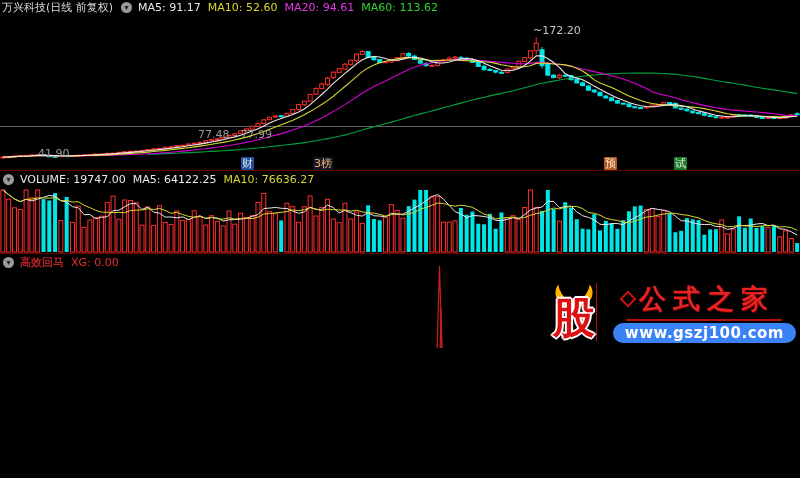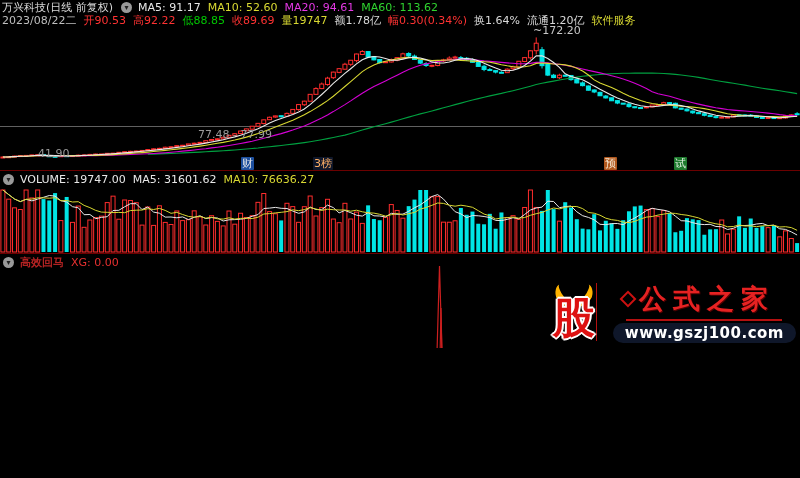--- a/index.html
+++ b/index.html
@@ -24,21 +24,21 @@
   .horn.l{left:2px;transform:rotate(-38deg) scaleX(-1);}
   .horn.r{right:2px;transform:rotate(38deg);}
   #gu{position:absolute;left:50%;top:30px;transform:translate(-50%,-38%);font-size:42px;font-weight:bold;color:#dd1111;
       text-shadow:-2px 0 #fff,2px 0 #fff,0 -2px #fff,0 2px #fff,-1px -1px #fff,1px 1px #fff,-1px 1px #fff,1px -1px #fff;}
   #logo-sep{width:2px;height:58px;background:#b51010;margin:4px 4px 0 2px;}
   #logo-right{display:flex;flex-direction:column;align-items:center;margin-top:4px;}
   #logo-name-row{display:flex;align-items:center;}
   #logo-diamond{width:8px;height:8px;border:2px solid #cc1111;transform:rotate(45deg);margin-right:5px;}
   #logo-name{color:#e62222;font-size:27px;font-weight:bold;letter-spacing:7px;text-shadow:1px 1px #500;}
   #logo-underline{width:156px;height:2px;background:#b51010;margin:2px 0 2px 12px;}
-  #logo-pill{background:#0f172a;color:#fff;font-weight:bold;font-size:15px;border-radius:11px;
+  #logo-pill{background:#3b82f6;color:#fff;font-weight:bold;font-size:15px;border-radius:11px;
       padding:0px 12px;line-height:20px;margin-left:12px;letter-spacing:.5px;}
 </style>
 </head>
 <body>
 
 <div id="app">
   <svg id="chart-svg" width="800" height="478">
       <line x1="0" y1="126.5" x2="800" y2="126.5" stroke="#787878" stroke-width="0.8"></line>
       <line x1="2.898550724637681" y1="156.50050566805334" x2="2.898550724637681" y2="157.57060339043954" stroke="#ff2d2d" stroke-width="1"></line>
       <rect x="0.8985507246376812" y="157.01327302245483" width="4" height="1" fill="#000" stroke="#ff2d2d" stroke-width="1"></rect>
@@ -492,49 +492,36 @@
 
   <div class="row" id="hdr1">
     <span class="seg" style="color:#d9d9d9">万兴科技(日线 前复权)</span>
     <span class="circle-ico">▾</span>
     <span class="seg" style="color:#e8e8e8">MA5: 91.17</span>
     <span class="seg" style="color:#d8d832">MA10: 52.60</span>
     <span class="seg" style="color:#e438e4">MA20: 94.61</span>
     <span class="seg" style="color:#2fd32f">MA60: 113.62</span>
   </div>
 
-  <div class="row" id="hdr2">
-    <span class="seg" style="color:#bfbfbf">2023/08/22二</span>
-    <span class="seg" style="color:#ff3232">开90.53</span>
-    <span class="seg" style="color:#ff3232">高92.22</span>
-    <span class="seg" style="color:#00c800">低88.85</span>
-    <span class="seg" style="color:#ff3232">收89.69</span>
-    <span class="seg" style="color:#d8d832">量19747</span>
-    <span class="seg" style="color:#d9d9d9">额1.78亿</span>
-    <span class="seg" style="color:#ff3232">幅0.30(0.34%)</span>
-    <span class="seg" style="color:#d9d9d9">换1.64%</span>
-    <span class="seg" style="color:#d9d9d9">流通1.20亿</span>
-    <span class="seg" style="color:#d8d832">软件服务</span>
-  </div>
 
   <div class="anno" style="left:14px;top:147px;margin-left:24px;">41.90</div>
   <div class="anno" style="left:198px;top:128px;">77.48 - 77.99</div>
   <div class="anno" style="left:533px;top:24px;color:#c8c8c8">~172.20</div>
 
   <div id="badges">
       <div class="badge" style="left: 241px; background: rgb(29, 79, 158); color: rgb(232, 232, 232);">财</div>
       <div class="badge" style="left: 313px; background: #0f172a; color: rgb(255, 176, 102);">3榜</div>
       <div class="badge" style="left: 604px; background: rgb(176, 88, 30); color: rgb(245, 230, 208);">预</div>
       <div class="badge" style="left: 674px; background: rgb(30, 122, 46); color: rgb(232, 245, 232);">试</div>
     </div>
 
   <div class="row" id="vol-hdr">
     <span class="circle-ico">▾</span>
     <span class="seg" style="color:#e8e8e8">VOLUME: 19747.00</span>
-    <span class="seg" style="color:#e8e8e8">MA5: 31601.62</span>
+    <span class="seg" style="color:#e8e8e8">MA5: 64122.25</span>
     <span class="seg" style="color:#d8d832">MA10: 76636.27</span>
   </div>
 
   <div class="row" id="ind-hdr">
     <span class="circle-ico">▾</span>
     <span class="seg" style="color:#b22222;font-weight:bold">高效回马</span>
     <span class="seg" style="color:#e83030">XG: 0.00</span>
   </div>
 
   <div id="axis-row">

